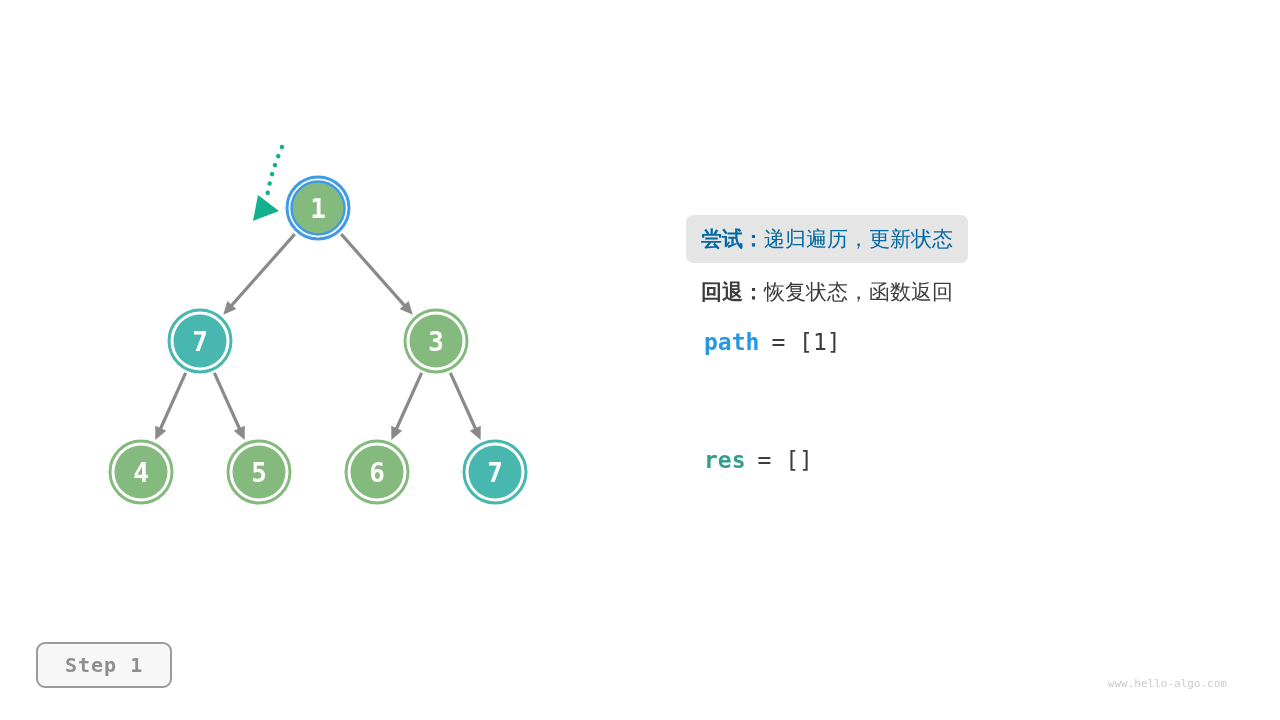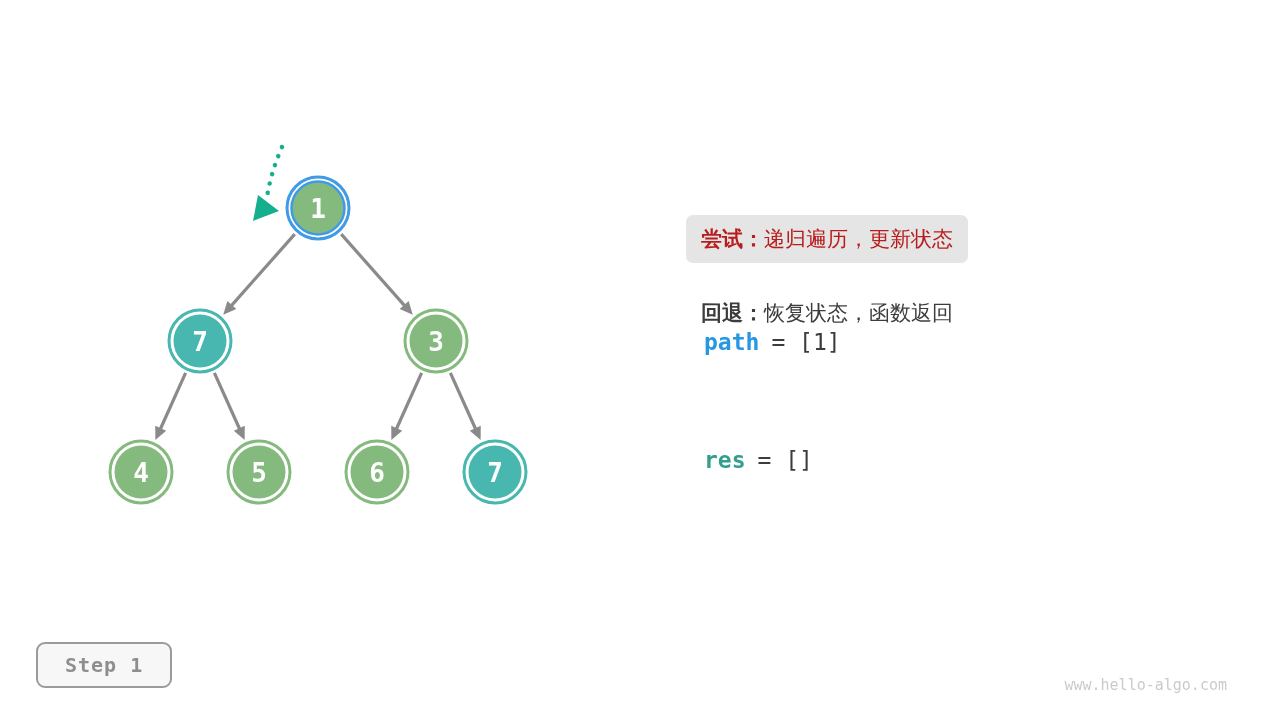--- a/index.html
+++ b/index.html
@@ -19,21 +19,21 @@
     white-space:nowrap;
     line-height:1;
   }
   .line .lbl{font-weight:700;}
   .line-highlight{
     left:686px;top:215px;
     padding:13px 15px 14px 15px;
     border-radius:7px;
   }
   .line-backtrack{
-    left:701px;top:281px;margin-top:21px;
+    left:701px;top:281px;
   }
   .varline{
     position:absolute;
     font-family:"DejaVu Sans Mono","Liberation Mono",monospace;
     font-size:23px;
     color:#3C3C3C;
     white-space:nowrap;
     line-height:1;
   }
   .varline .var-name{font-weight:700;margin-top:9px;}
@@ -49,21 +49,21 @@
     font-family:"DejaVu Sans Mono","Liberation Mono",monospace;
     font-size:20px;
     font-weight:700;
     letter-spacing:1px;
     line-height:1;
   }
   .watermark{
     position:absolute;
     right:53px;top:678px;
     font-family:"DejaVu Sans Mono","Liberation Mono",monospace;
-    font-size:15px;
+    font-size:11px;
     line-height:1;
   }
 </style>
 </head>
 <body>
 
 <div class="canvas">
 
   <svg id="tree-svg" width="640" height="600" viewBox="0 0 640 600">
       <line x1="294.7717123251395" y1="234.1810361081055" x2="229.86494129624924" y2="307.33866786100725" stroke="#8A8A8A" stroke-width="3.2"></line>
@@ -112,21 +112,21 @@
       </g>
       <g>
         <circle cx="495" cy="472" r="31" fill="#ffffff" stroke="#47B7AF" stroke-width="3"></circle>
         <circle cx="495" cy="472" r="26.5" fill="#47B7AF"></circle>
         <text x="495" y="473" fill="#FFFFFF" text-anchor="middle" dominant-baseline="central" font-size="26" font-weight="bold" font-family="&quot;DejaVu Sans Mono&quot;,&quot;Liberation Mono&quot;,monospace">7</text>
       </g>
     </svg>
 
   <div class="panel">
 
-    <div class="line line-highlight" style="background: rgb(229, 229, 229); color: #b91c1c;">
+    <div class="line line-highlight" style="background: rgb(229, 229, 229); color: #0369a1;">
       <span class="lbl">尝试：</span><span class="txt">递归遍历，更新状态</span>
     </div>
 
     <div class="line line-backtrack" style="color: rgb(60, 60, 60);">
       <span class="lbl">回退：</span><span class="txt">恢复状态，函数返回</span>
     </div>
 
     <div class="varline varline-path">
       <span class="var-name" style="color: rgb(38, 151, 227);">path</span><span class="var-val">= [1]</span>
     </div>

